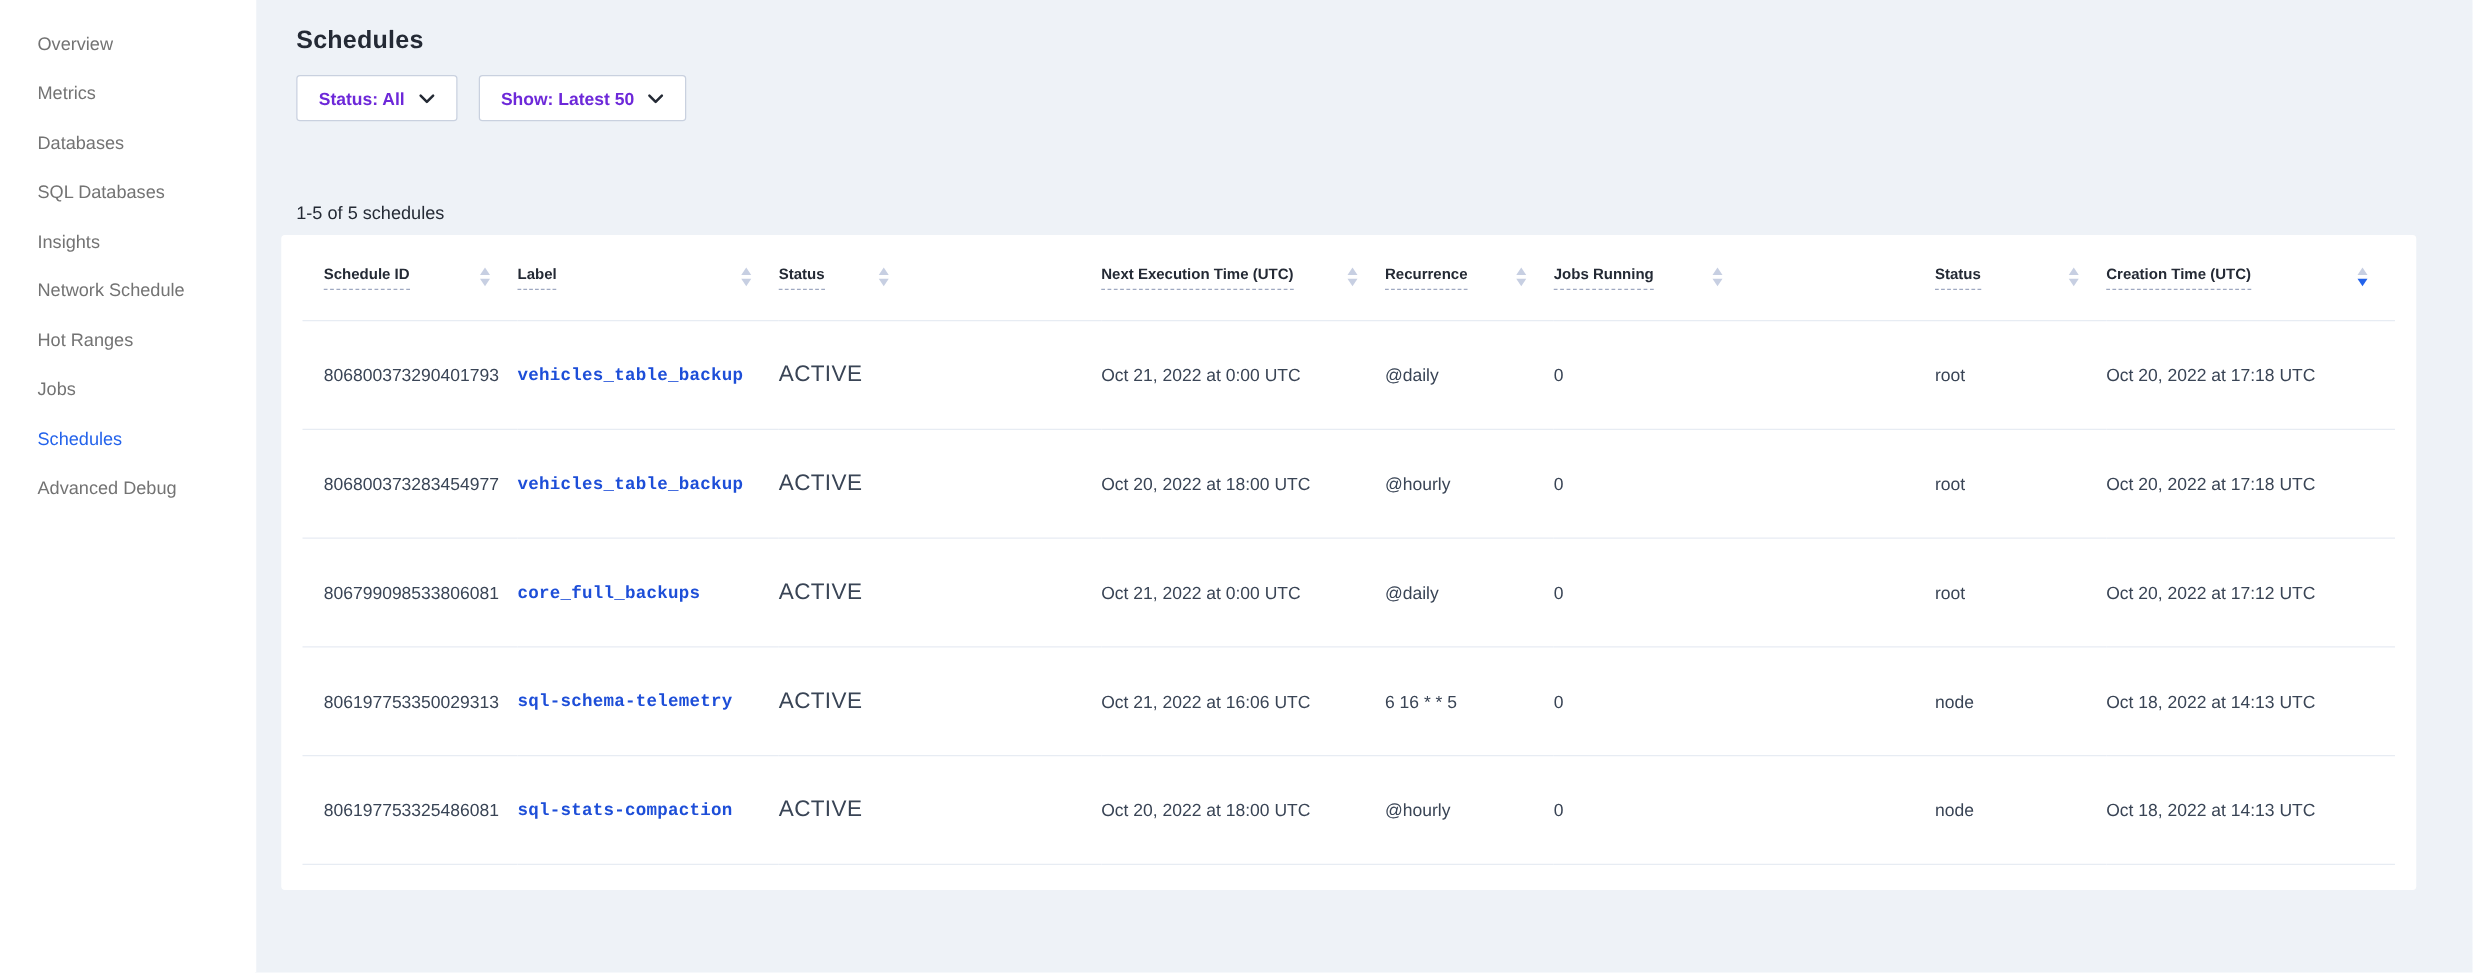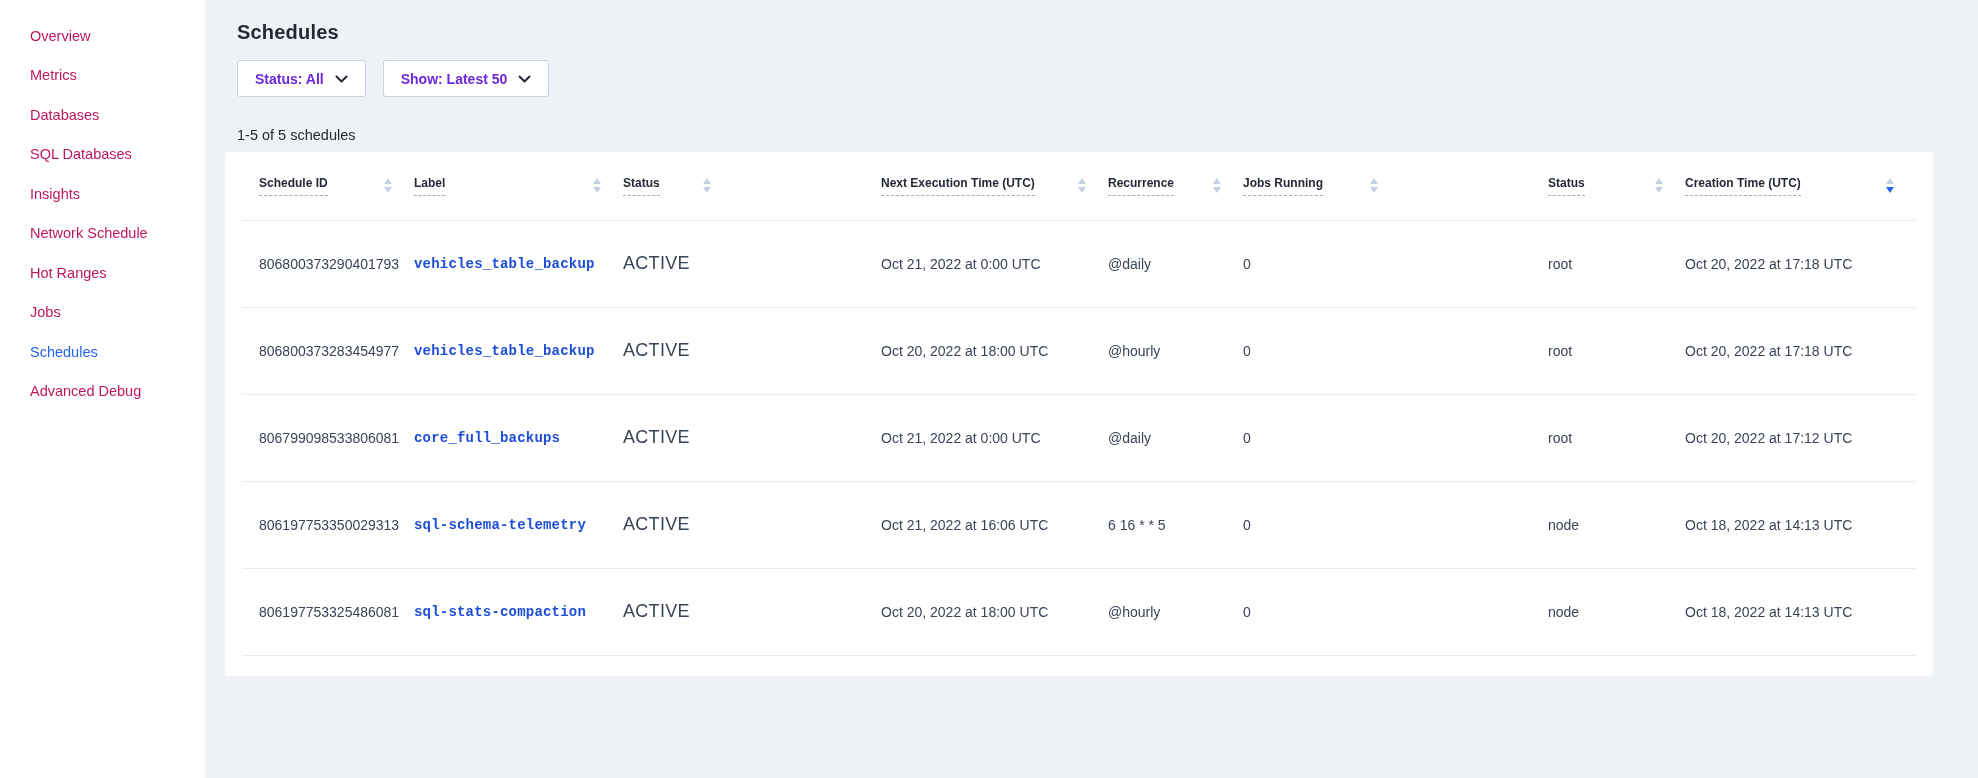--- a/index.html
+++ b/index.html
@@ -12,38 +12,38 @@
   }
   .page { width:1978px; height:778px; display:flex; }
 
   
   .sidebar {
     width:205px; height:100%; background:#ffffff;
     padding-top:16px; flex-shrink:0;
   }
   .nav-item {
     height:39.5px; display:flex; align-items:center;
-    padding-left:30px; font-size:14.5px; color:#be185d; cursor:pointer;
+    padding-left:30px; font-size:14.5px; color:#737373; cursor:pointer;
   }
   .nav-item.active { color:#2463eb; }
 
   
   .main { flex:1; padding:21px 0 0 32px; }
   .page-title { font-size:20px; font-weight:700; color:#242a35; letter-spacing:.2px; }
 
   .filters { display:flex; gap:17px; margin-top:16px; }
   .dropdown {
     background:#fff; border:1px solid #c9d1df; border-radius:3px;
     height:37px; padding:0 17px; display:flex; align-items:center; gap:11px;
     font-family:"Liberation Sans", sans-serif;
     font-size:14px; font-weight:700; color:#6d28d9; cursor:pointer;
   }
   .chevron { display:inline-flex; margin-top:2px; }
 
-  .results-count { margin-top:30px; font-size:14.5px; color:#242a35; }
+  .results-count { margin-top:66px; font-size:14.5px; color:#242a35; }
 
   
   .card {
     background:#fff; margin-top:9px; margin-left:-12px;
     width:1708px; padding:0 17px 20px 17px; border-radius:3px;
   }
   table { width:100%; border-collapse:collapse; table-layout:fixed; }
   th, td { text-align:left; vertical-align:middle; }
   th { height:68px; border-bottom:1px solid #e7ecf3; }
   td { height:87px; border-bottom:1px solid #e7ecf3; font-size:14px; color:#394455; }

